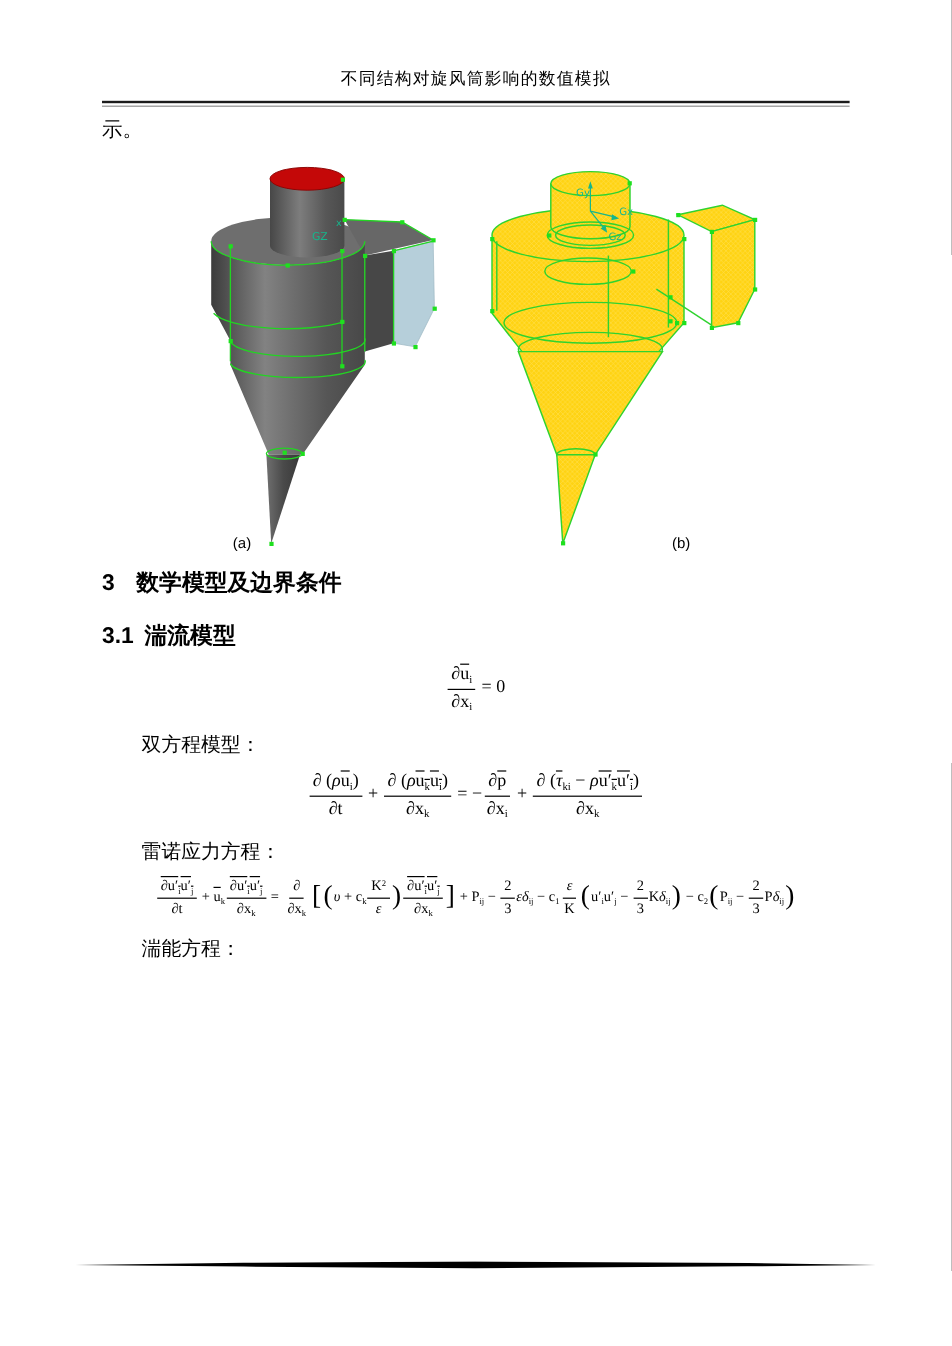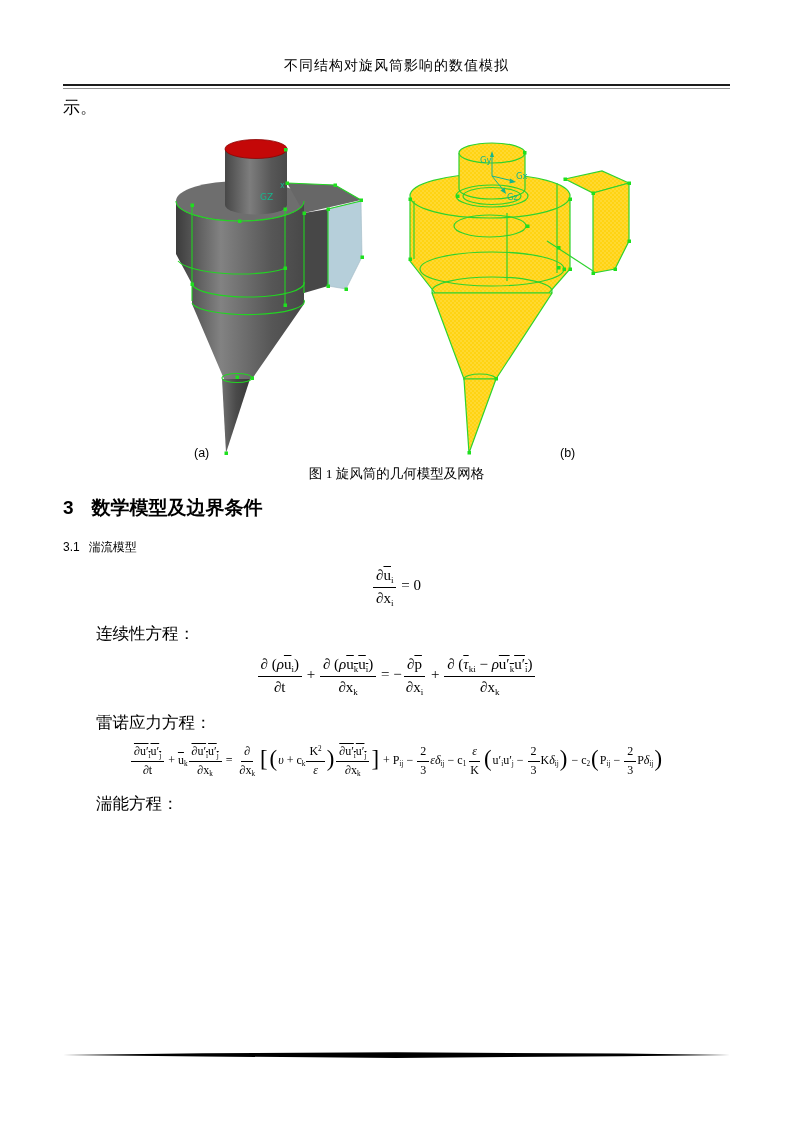--- a/index.html
+++ b/index.html
@@ -1,28 +1,28 @@
 <!DOCTYPE html>
 <html><head>
 <meta charset="utf-8">
 <style>
   html,body{margin:0;padding:0;background:#888;}
   .page{width:793px;height:1122px;background:#fff;position:relative;margin:0 auto;
         font-family:"Liberation Serif","DejaVu Serif",serif;color:#000;overflow:hidden;}
-  .content{padding:0 63px;}
+  .content{padding:0 85px;}
   .hdr-title{padding-top:57px;text-align:center;font-size:14px;letter-spacing:1px;}
   .hdr-rule{margin-top:9px;height:2px;border-top:2px solid #1c1c1c;border-bottom:1px solid #909090;}
   .intro{font-size:17px;margin-top:7px;}
   .figrow{display:flex;justify-content:center;margin-top:2px;}
   .figrow svg{display:block;}
   .fig-caption{text-align:center;font-size:13.5px;margin-top:4px;}
   h1.sec{font-family:"Liberation Sans","DejaVu Sans",sans-serif;font-size:19px;font-weight:bold;
          margin:12px 0 0 0;}
   h1.sec .secnum{margin-right:18px;}
-  h2.subsec{font-family:"Liberation Sans","DejaVu Sans",sans-serif;font-size:12px;font-weight:normal;
+  h2.subsec{font-family:"Liberation Sans","DejaVu Sans",sans-serif;font-size:19px;font-weight:bold;
          margin:18px 0 0 0;}
   h2.subsec .secnum{margin-right:9px;}
   .para{font-size:16.5px;line-height:43px;text-align:justify;text-indent:2.2em;margin-top:5px;}
   sup.ref{font-size:10px;}
   .eq-label{font-size:16.5px;margin:15px 0 0 33px;}
   .equation{text-align:center;font-family:"Liberation Serif","DejaVu Serif",serif;}
   .eq-md{font-size:15px;margin-top:10px;}
   .eq-sm{font-size:12px;margin-top:10px;}
   
   .frac{display:inline-flex;flex-direction:column;align-items:center;vertical-align:middle;
@@ -204,33 +204,32 @@
         </g>
         <g font-family="DejaVu Sans, sans-serif" font-size="8.5" fill="#16b68c">
           <text x="83" y="42">Gy</text>
           <text x="119" y="58">Gx</text>
           <text x="110" y="79">Gz</text>
         </g>
         <text x="163" y="336" font-size="12.5" fill="#000" font-family="Liberation Sans, sans-serif">(b)</text>
       </svg>
     </div>
 
-    <div class="fig-caption">图 1  旋风筒的几何模型及网格</div>
 
     <h1 class="sec"><span class="secnum">3</span><span>数学模型及边界条件</span></h1>
 
     <h2 class="subsec"><span class="secnum">3.1</span><span>湍流模型</span></h2>
 
 
     <div class="equation eq-md"><span class="math"><span class="frac">
             <span class="num">∂<span class="ovl">u</span><sub class="msub">i</sub></span>
             <span class="den">∂x<sub class="msub">i</sub></span>
           </span> = 0</span></div>
 
-    <div class="eq-label">连续性方程：</div>
+    <div class="eq-label">双方程模型：</div>
     <div class="equation eq-md"><span class="math"><span class="frac">
             <span class="num">∂ (<span class="it">ρ</span><span class="ovl">u</span><sub class="msub">i</sub>)</span>
             <span class="den">∂t</span>
           </span> + <span class="frac">
             <span class="num">∂ (<span class="it">ρ</span><span class="ovl">u<sub class="msub">k</sub>u<sub class="msub">i</sub></span>)</span>
             <span class="den">∂x<sub class="msub">k</sub></span>
           </span> = −<span class="frac">
             <span class="num">∂<span class="ovl">p</span></span>
             <span class="den">∂x<sub class="msub">i</sub></span>
           </span> + <span class="frac">

